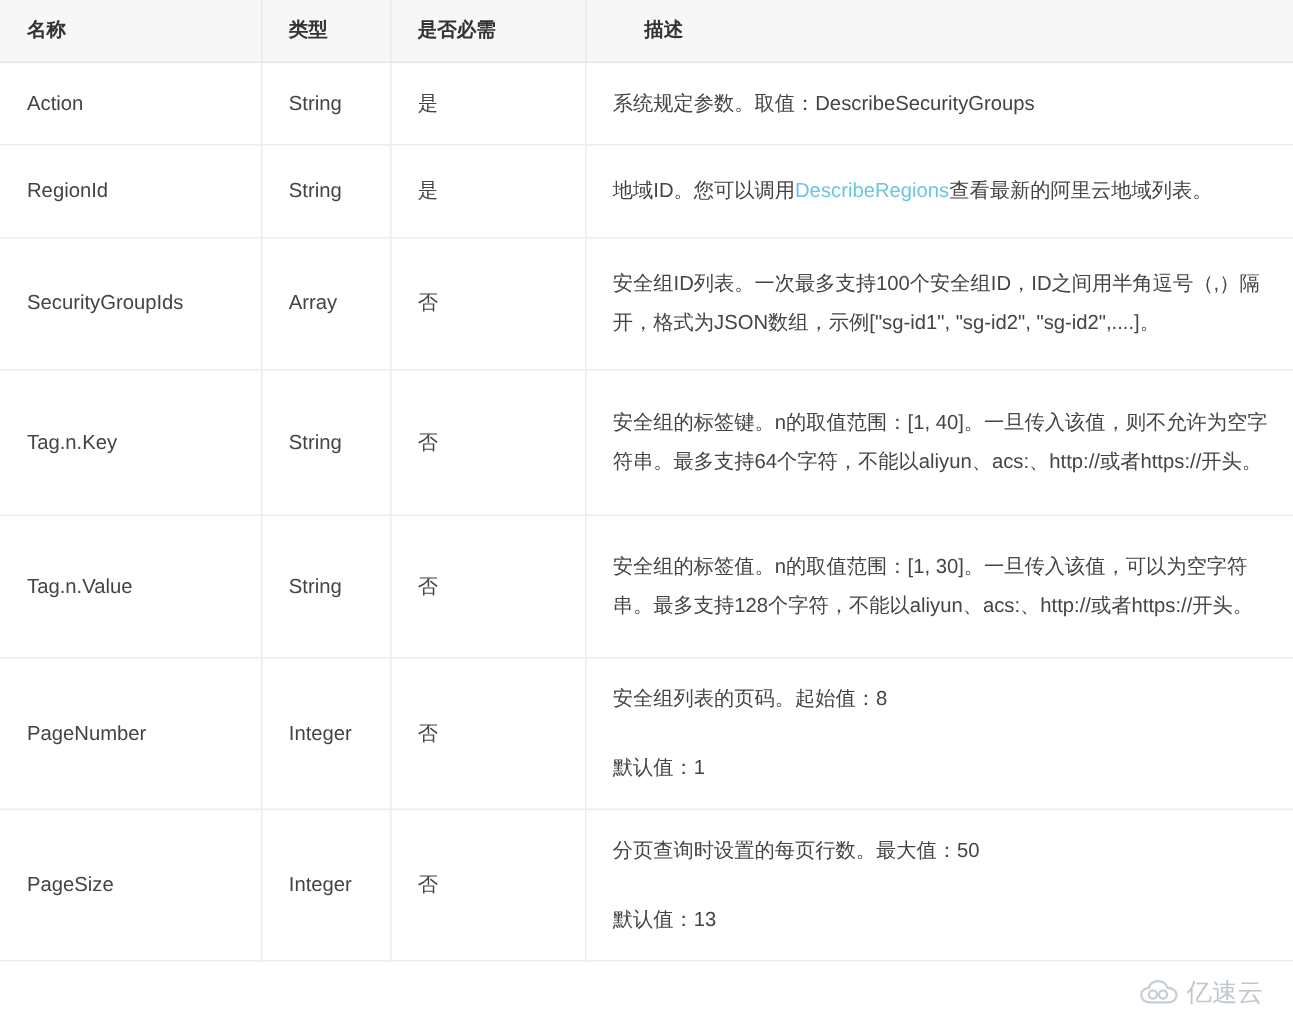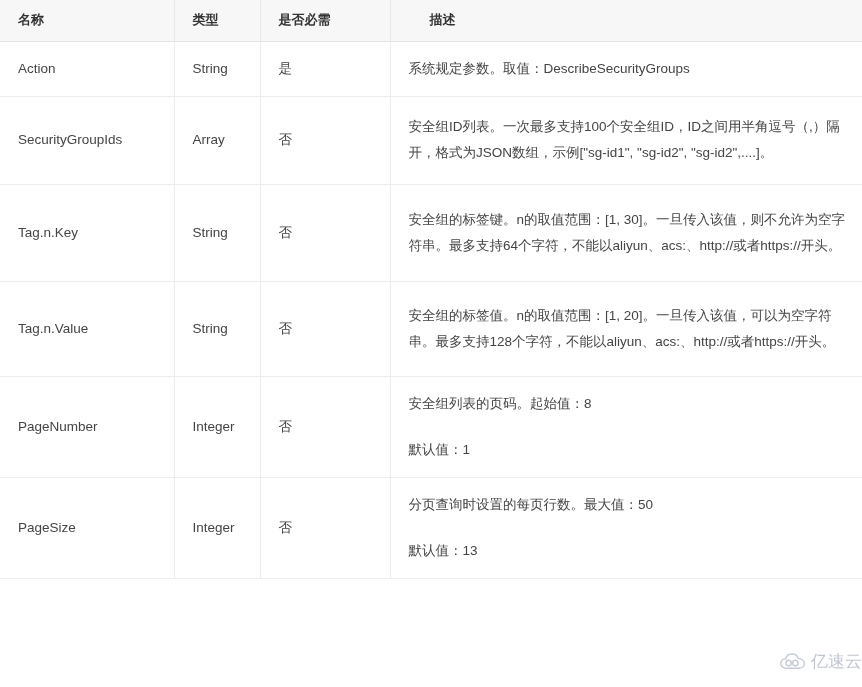--- a/index.html
+++ b/index.html
@@ -82,21 +82,21 @@
   .row-vpc      td { height: 58px; }
   .row-sgids    td { height: 88px; }
   .row-tagkey   td { height: 97px; }
   .row-tagvalue td { height: 95px; }
   .row-pagenum  td { height: 95px; }
   .row-pagesize td { height: 95px; }
 
   
   .watermark {
     position: absolute;
-    right: 0;
+    right: 20px;
     bottom: 14px;
     display: flex;
     align-items: center;
     gap: 5px;
     opacity: 0.55;
     pointer-events: none;
   }
   .watermark .wm-text {
     font-size: 17px;
     color: #8c98a8;
@@ -127,46 +127,54 @@
 
     <tr class="row-action">
       <td>Action</td>
       <td>String</td>
       <td>是</td>
       <td class="cell-desc">
         <p>系统规定参数。取值：DescribeSecurityGroups</p>
       </td>
     </tr>
 
+    <tr class="row-region">
+      <td>RegionId</td>
+      <td>String</td>
+      <td>是</td>
+      <td class="cell-desc">
+        <p><span>地域ID。您可以调用</span><a class="api-link" href="#">DescribeRegions</a><span>查看最新的阿里云地域列表。</span></p>
+      </td>
+    </tr>
 
 
     <tr class="row-sgids">
       <td>SecurityGroupIds</td>
       <td>Array</td>
       <td>否</td>
       <td class="cell-desc">
         <p>安全组ID列表。一次最多支持100个安全组ID，ID之间用半角逗号（,）隔开，格式为JSON数组，示例["sg-id1", "sg-id2", "sg-id2",....]。</p>
       </td>
     </tr>
 
     <tr class="row-tagkey">
       <td>Tag.n.Key</td>
       <td>String</td>
       <td>否</td>
       <td class="cell-desc">
-        <p>安全组的标签键。n的取值范围：[1, 30]。一旦传入该值，则不允许为空字符串。最多支持64个字符，不能以aliyun、acs:、http://或者https://开头。</p>
+        <p>安全组的标签键。n的取值范围：[1, 40]。一旦传入该值，则不允许为空字符串。最多支持64个字符，不能以aliyun、acs:、http://或者https://开头。</p>
       </td>
     </tr>
 
     <tr class="row-tagvalue">
       <td>Tag.n.Value</td>
       <td>String</td>
       <td>否</td>
       <td class="cell-desc">
-        <p>安全组的标签值。n的取值范围：[1, 20]。一旦传入该值，可以为空字符串。最多支持128个字符，不能以aliyun、acs:、http://或者https://开头。</p>
+        <p>安全组的标签值。n的取值范围：[1, 30]。一旦传入该值，可以为空字符串。最多支持128个字符，不能以aliyun、acs:、http://或者https://开头。</p>
       </td>
     </tr>
 
     <tr class="row-pagenum">
       <td>PageNumber</td>
       <td>Integer</td>
       <td>否</td>
       <td class="cell-desc">
         <p>安全组列表的页码。起始值：8</p>
         <p>默认值：1</p>

